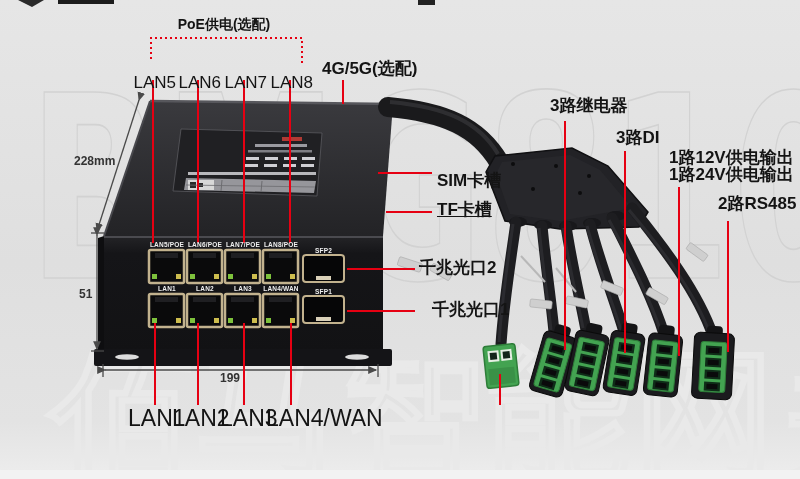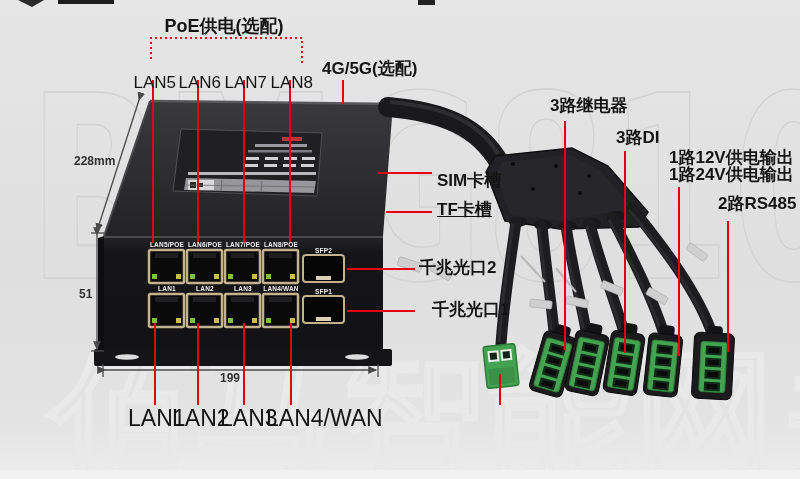--- a/index.html
+++ b/index.html
@@ -304,21 +304,21 @@
       <line x1="679" y1="187" x2="679" y2="356"></line>
       <line x1="728" y1="221" x2="728" y2="352"></line>
       <line x1="500" y1="374" x2="500" y2="405"></line>
       <line x1="155" y1="323" x2="155" y2="405"></line>
       <line x1="198" y1="323" x2="198" y2="405"></line>
       <line x1="244" y1="323" x2="244" y2="405"></line>
       <line x1="291" y1="323" x2="291" y2="405"></line>
     </g>
   </svg>
 
-  <div class="label cn" style="left:149px;top:17px;width:150px;text-align:center;font-size:18px;">PoE供电(选配)</div>
+  <div class="label cn" style="left:149px;top:17px;width:150px;text-align:center;font-size:14px;">PoE供电(选配)</div>
 
   <div class="label port-top" style="left:130px;">LAN5</div>
   <div class="label port-top" style="left:175px;">LAN6</div>
   <div class="label port-top" style="left:221px;">LAN7</div>
   <div class="label port-top" style="left:267px;">LAN8</div>
   <div class="label cn" style="left:322px;top:60px;font-size:17px;text-align:right;">4G/5G(选配)</div>
 
   <div class="label dim" style="left:74px;top:155px;text-align:right;">228mm</div>
   <div class="label dim" style="left:79px;top:288px;">51</div>
   <div class="label dim" style="left:215px;top:372px;width:30px;text-align:center;">199</div>

